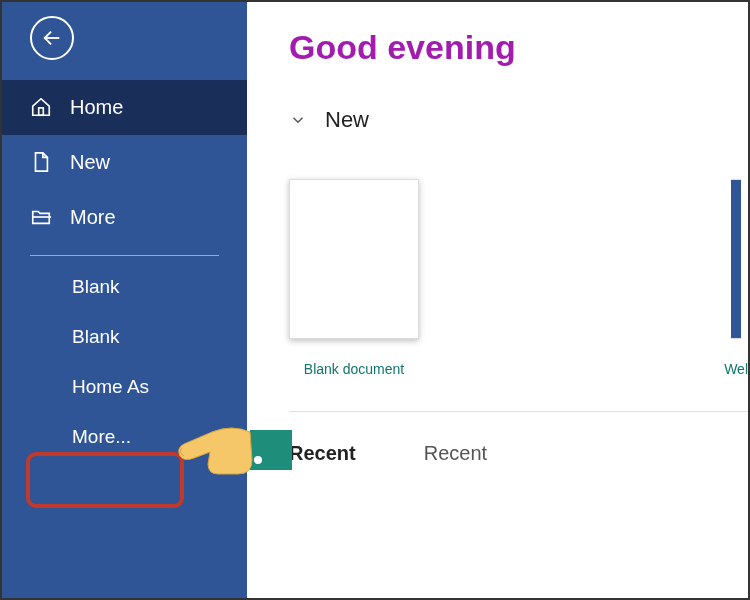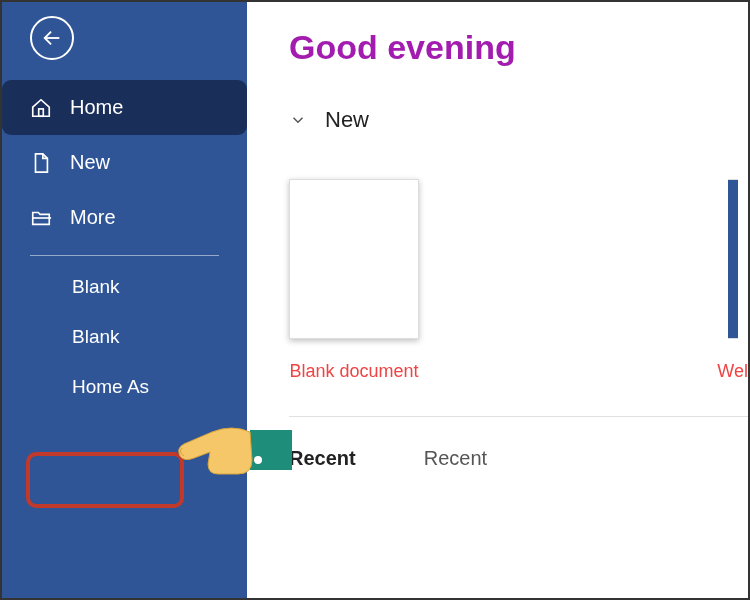--- a/index.html
+++ b/index.html
@@ -1,33 +1,33 @@
 <!DOCTYPE html>
 <html><head>
 <meta charset="utf-8">
 <style>
   * { box-sizing: border-box; margin: 0; padding: 0; }
   html, body { width: 750px; height: 600px; font-family: "Segoe UI", Arial, sans-serif; overflow: hidden; }
   .frame { width: 750px; height: 600px; border: 2px solid #333; background: #fff; display: flex; position: relative; }
   .sidebar { width: 245px; background: #2f5597; color: #fff; display: flex; flex-direction: column; padding-top: 14px; }
   .back-btn { width: 44px; height: 44px; border: 2px solid #fff; border-radius: 50%; margin-left: 28px; margin-bottom: 20px; display: flex; align-items: center; justify-content: center; cursor: pointer; }
-  .nav-item { display: flex; align-items: center; gap: 18px; padding: 16px 28px; font-size: 20px; cursor: pointer; border-radius: 9px; }
+  .nav-item { display: flex; gap: 18px; padding: 16px 28px; font-size: 20px; cursor: pointer; }
   .nav-item.active { background: #1a2e5a; }
   .nav-icon { width: 22px; height: 22px; flex-shrink: 0; }
   .divider { border: none; border-top: 1px solid rgba(255,255,255,0.5); margin: 10px 28px 6px 28px; }
   .sub-item { padding: 14px 28px 14px 70px; font-size: 19px; cursor: pointer; }
   .main { flex: 1; background: #fff; padding: 26px 0 0 42px; position: relative; overflow: hidden; }
   .greeting { font-size: 34px; font-weight: 600; color: #a21caf; margin-bottom: 40px; }
   .section-header { display: flex; align-items: center; gap: 18px; margin-bottom: 46px; }
   .chevron { width: 18px; height: 18px; }
   .section-title { font-size: 22px; color: #222; }
   .templates { display: flex; gap: 120px; }
   .template-card { display: flex; flex-direction: column; align-items: center; gap: 22px; }
   .thumb { width: 130px; height: 160px; background: #fff; border: 1px solid #ddd; box-shadow: 0 2px 6px rgba(0,0,0,0.25); }
-  .template-label { font-size: 18px; color: #ef4444; text-align: right; }
+  .template-label { font-size: 14px; color: #0f766e; text-align: right; }
   .template-card.peek { margin-left: auto; }
   .thumb.peek { width: 10px; height: 160px; border-left: none; border-right: none; background: #2f5597; box-shadow: none; }
   .sep { border: none; border-top: 1px solid #e0e0e0; margin: 34px 0 30px 0; width: 460px; }
   .tabs { display: flex; gap: 68px; font-size: 20px; color: #555; }
   .tab { cursor: pointer; }
   .tab.active { font-weight: 600; color: #222; }
   .highlight { position: absolute; border: 4px solid #c0392b; border-radius: 10px; left: 24px; top: 450px; width: 158px; height: 56px; pointer-events: none; }
   .hand { position: absolute; left: 170px; top: 400px; width: 120px; height: 100px; pointer-events: none; }
 </style>
 </head>
@@ -65,20 +65,21 @@
         <line x1="3" y1="12" x2="23" y2="12"></line>
       </svg>
       <span>More</span>
     </div>
 
     <hr class="divider">
 
     <div class="sub-item">Blank</div>
     <div class="sub-item">Blank</div>
     <div class="sub-item">Home As</div>
+    <div class="sub-item">More...</div>
   </div>
 
   <div class="main">
     <div class="greeting">Good evening</div>
 
     <div class="section-header">
       <svg class="chevron" viewBox="0 0 24 24" fill="none" stroke="#555" stroke-width="2">
         <polyline points="6 9 12 15 18 9"></polyline>
       </svg>
       <span class="section-title">New</span>

